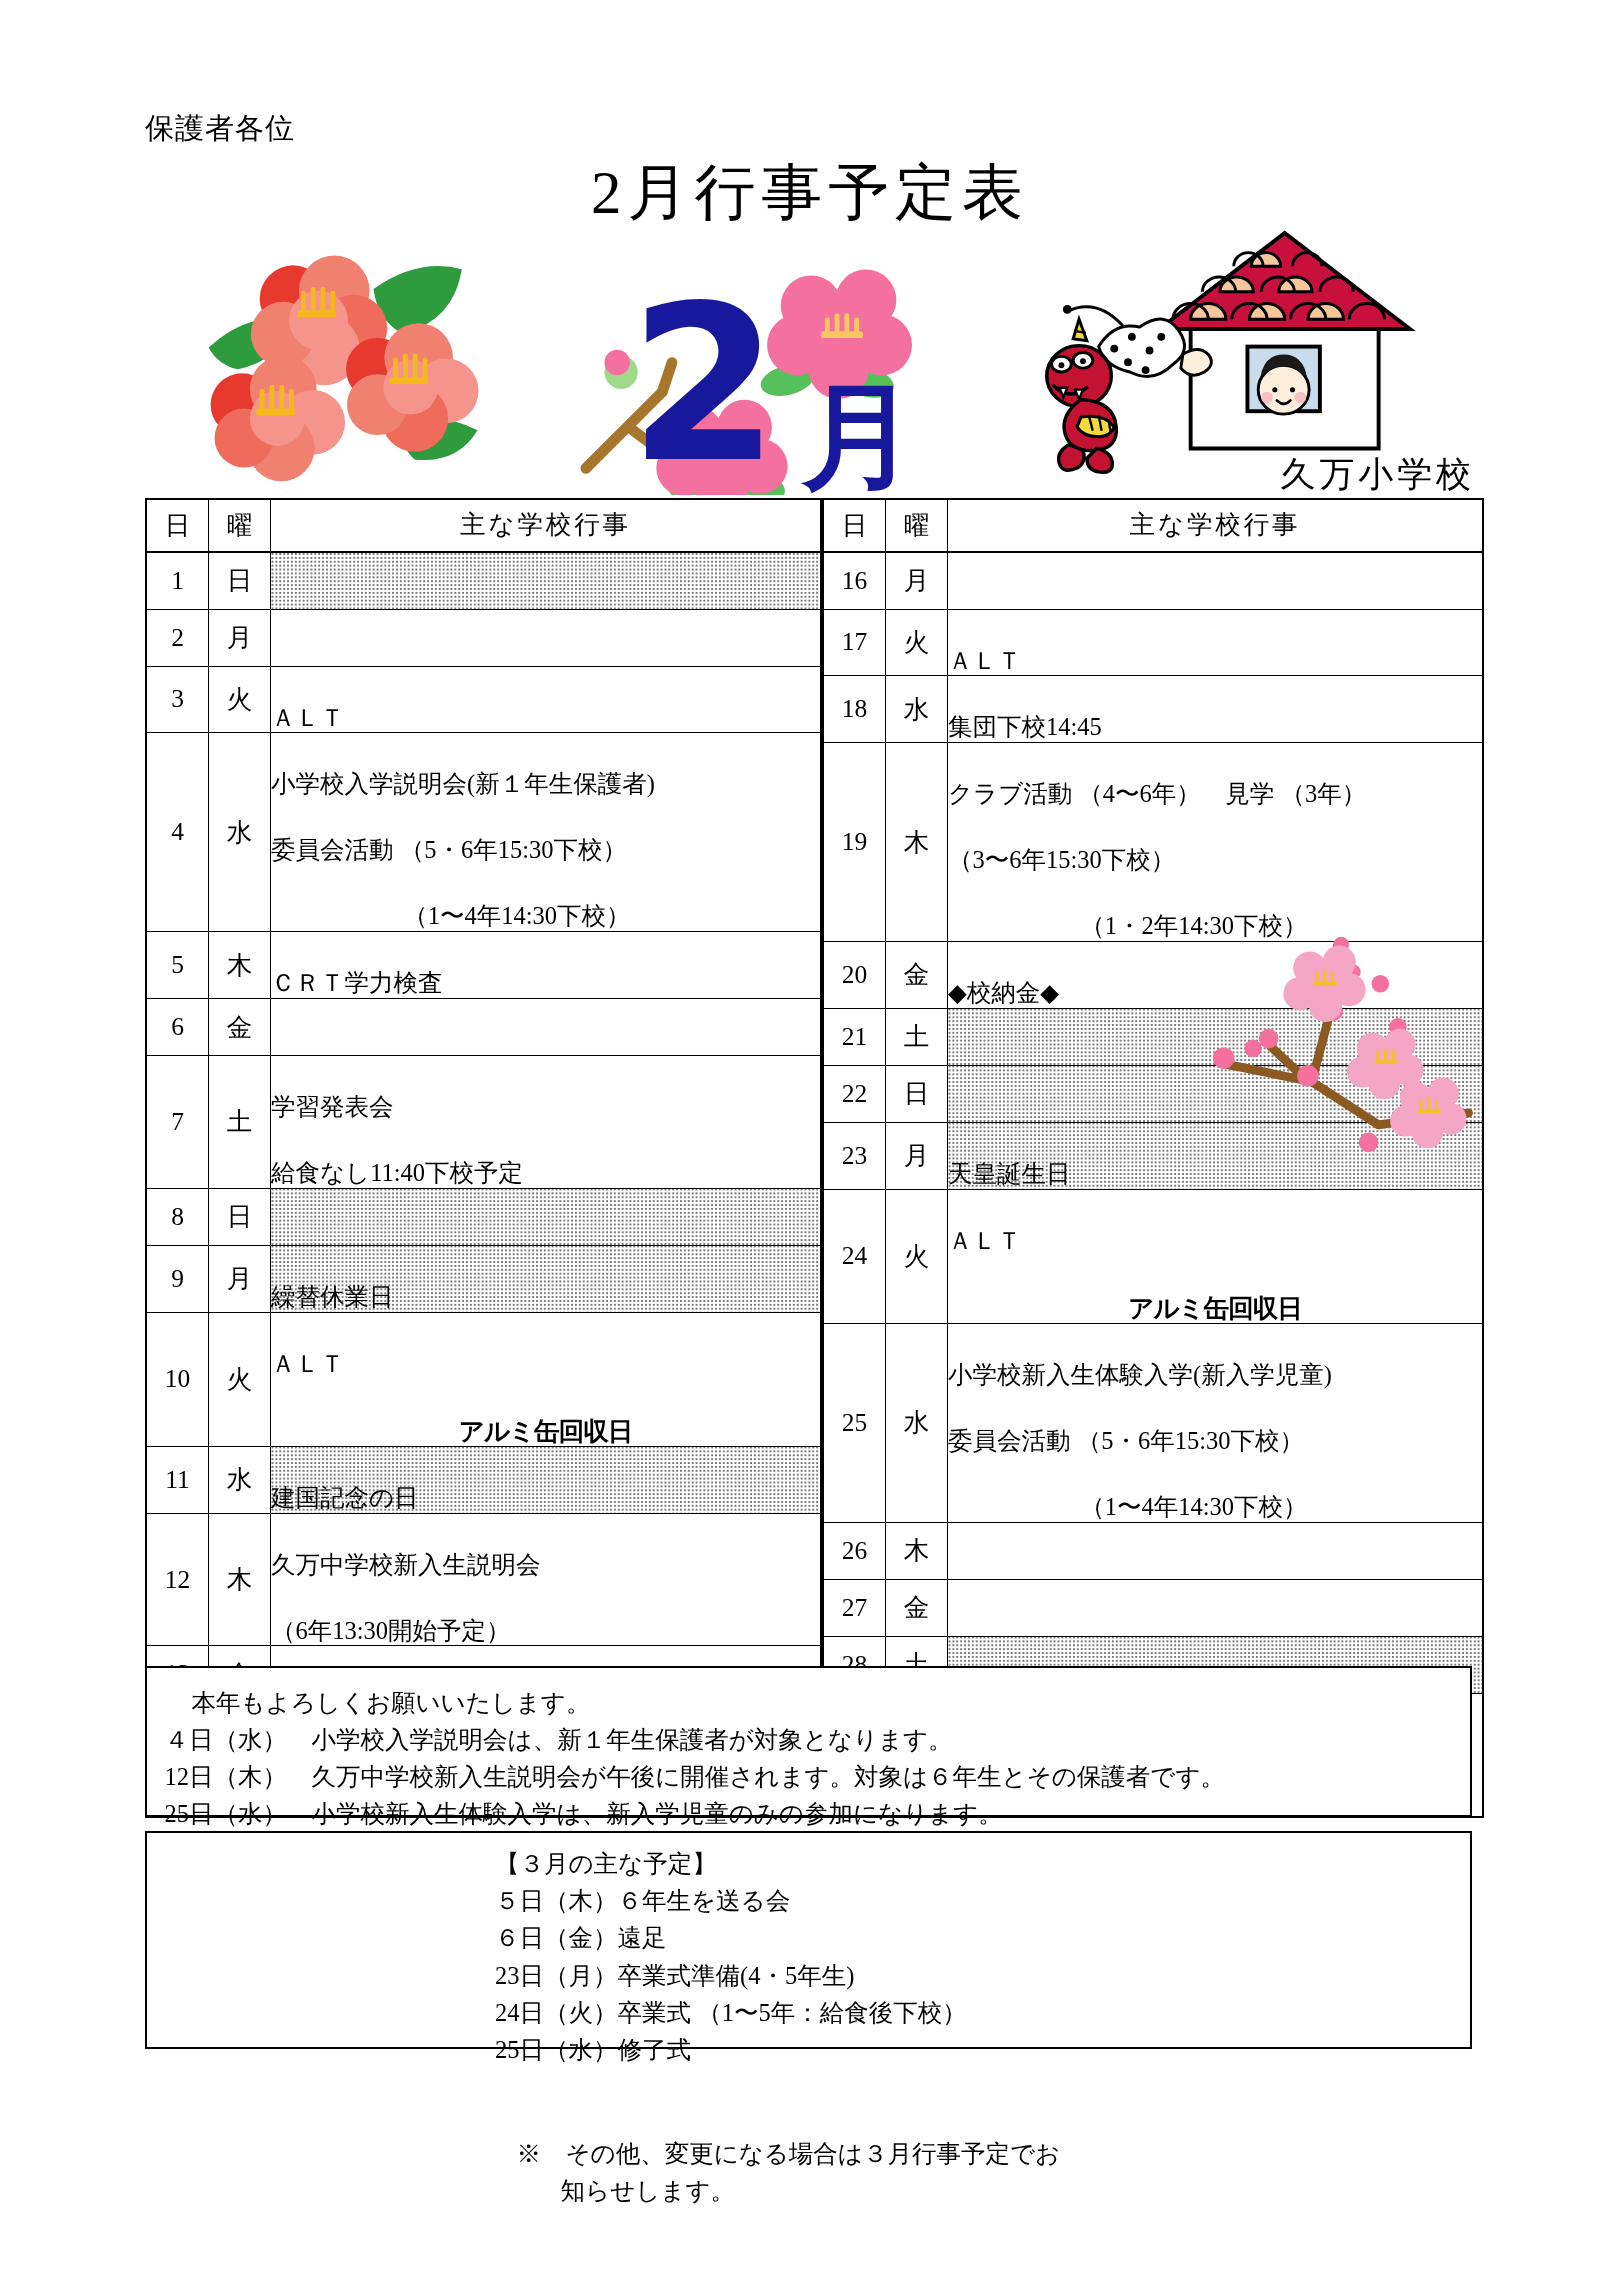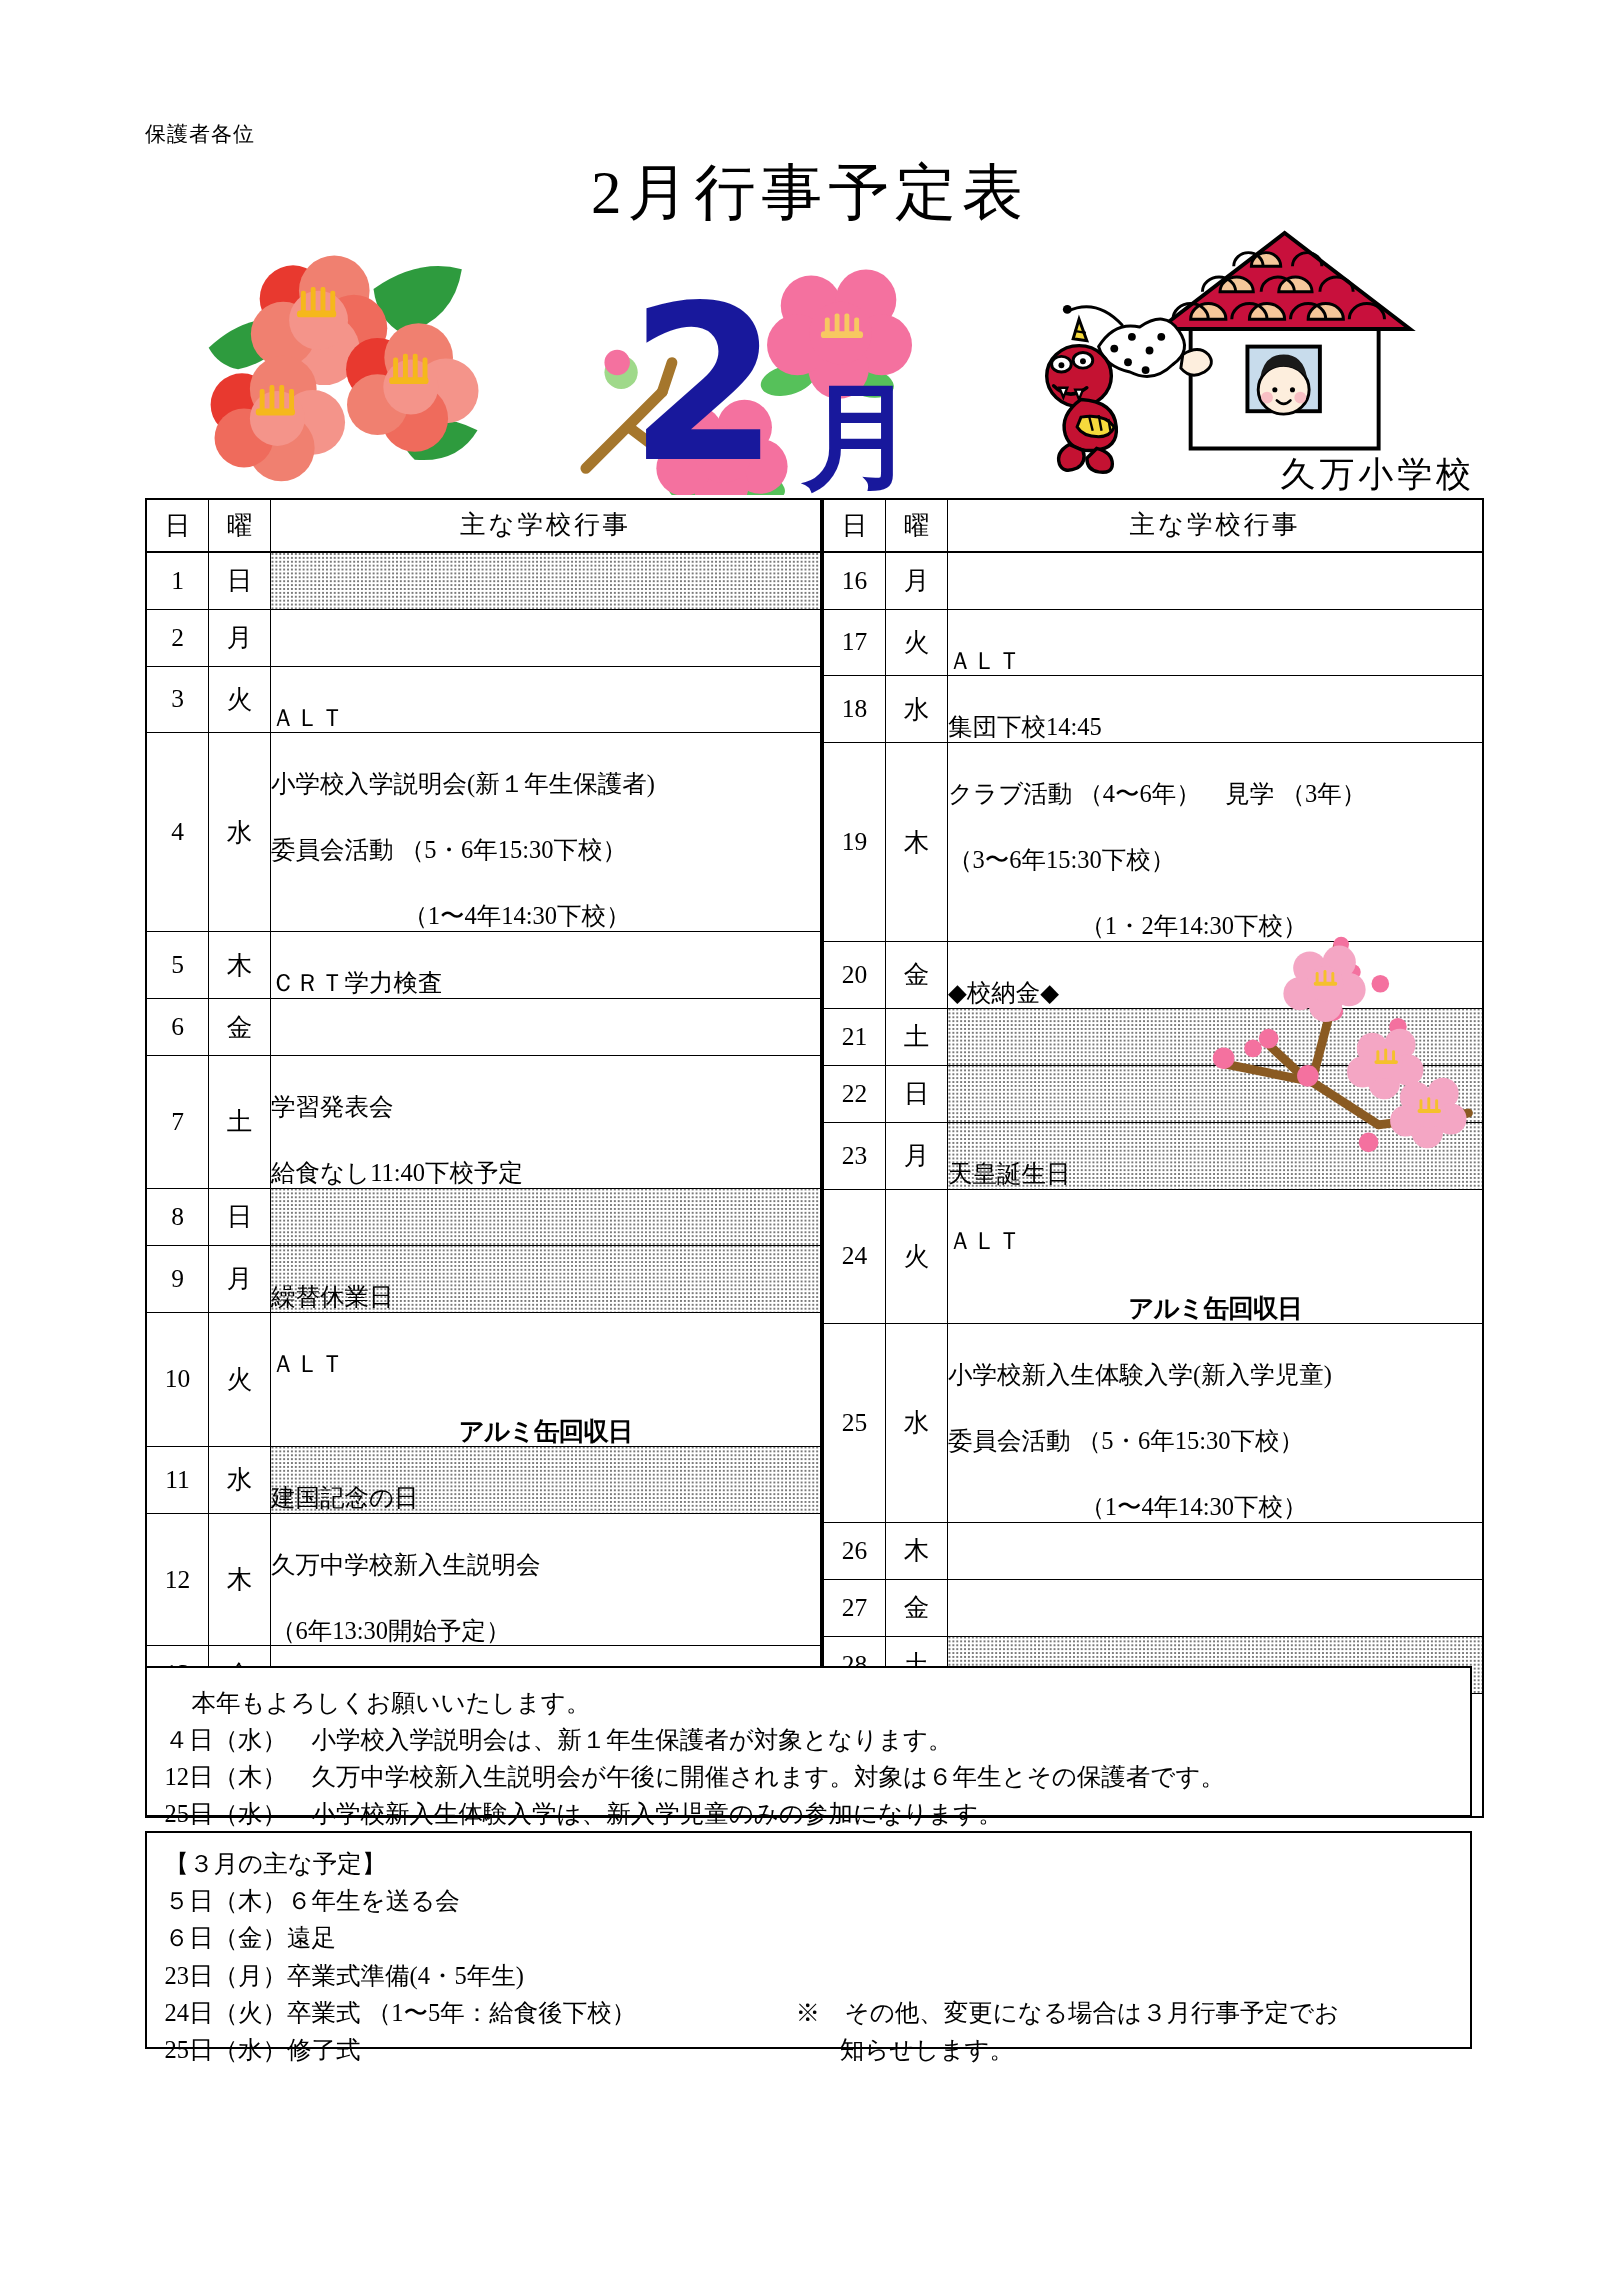--- a/index.html
+++ b/index.html
@@ -17,22 +17,22 @@
     width: 1620px;
     height: 2293px;
     background: #ffffff;
     overflow: hidden;
   }
 
   
   #addressee {
     position: absolute;
     left: 145px;
-    top: 120px;
-    font-size: 21px;
+    top: 109px;
+    font-size: 29px;
     letter-spacing: 1px;
     white-space: nowrap;
   }
   #doc-title {
     position: absolute;
     left: 0;
     top: 152px;
     width: 1620px;
     text-align: center;
     font-size: 61px;
@@ -118,21 +118,22 @@
     font-size: 24.5px;
     line-height: 1.52;
     padding: 15.7px 17.6px 13.7px 17.6px;
     z-index: 3;
   }
   #note-main { top: 1666px; height: 151px; }
   #note-march { top: 1831px; height: 218px; padding-top: 11.8px; }
 
   #note-march .march-cols {
     display: flex;
-    align-items: flex-end;
+    align-items: center;
+    flex-direction: column;
   }
   #march-list { width: 627px; }
   #march-aside { width: 588px; margin-left: 4px; padding-top: 67px; }
   #march-aside .aside-2 { padding-left: 1.8em; display: block; }
   .nl { display: block; white-space: nowrap; }
   .nl-indent { padding-left: 1.1em; }
 </style>
 </head>
 <body>
 

